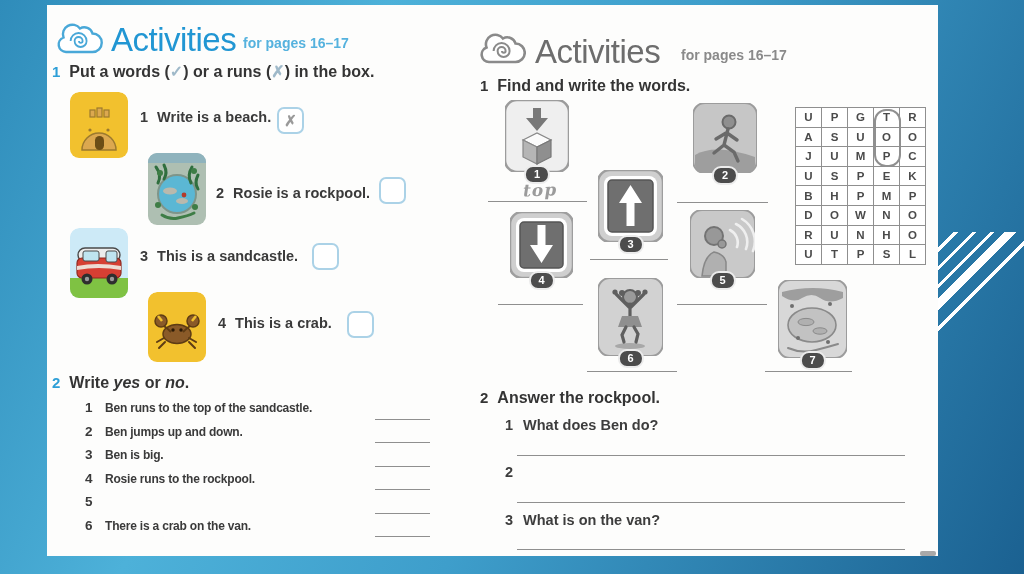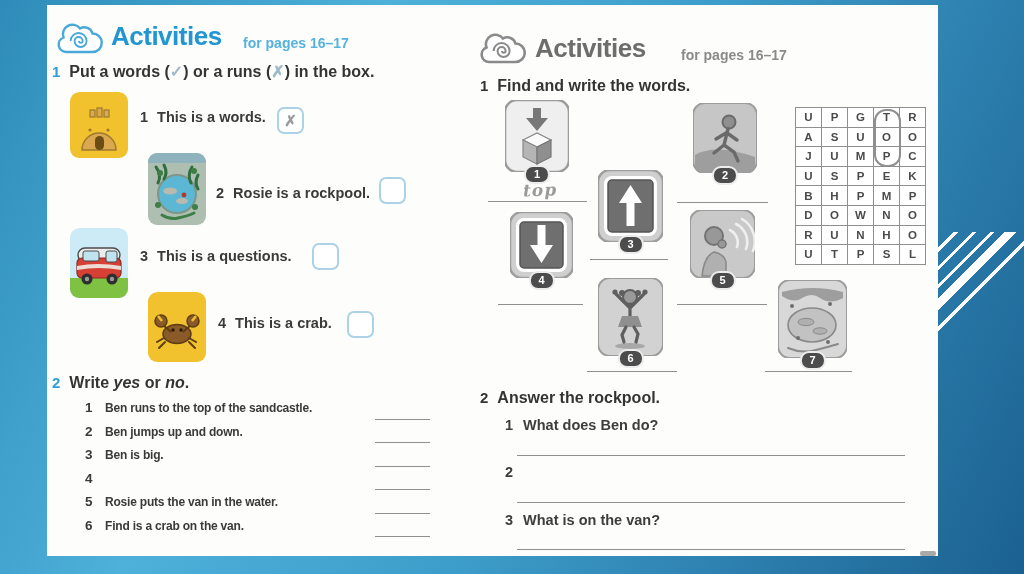--- a/index.html
+++ b/index.html
@@ -15,21 +15,21 @@
     background:linear-gradient(135deg,
       transparent 0 14px,#fff 14px 17px,
       transparent 17px 27px,#fff 27px 30px,
       transparent 30px 40px,#fff 40px 43px,
       transparent 43px 50px,#fff 50px 58px,
       transparent 58px 70px,#fff 70px 73px,
       transparent 73px 120px);
   }
   .slide{left:47px;top:5px;width:891px;height:551px;background:#fdfdfc;}
   
-  .act-title{font-weight:bold;font-size:26px;letter-spacing:-0.5px;}
+  .act-title{font-weight:normal;font-size:33px;letter-spacing:-0.5px;}
   .act-sub{font-weight:bold;font-size:14px;}
   .blue{color:#2196d3;} .blue-lt{color:#55b2de;}
   .gray-ttl{color:#6d6d6d;} .gray-sub{color:#8a8a8a;}
   .h-ex{display:flex;gap:9px;font-weight:bold;font-size:16px;color:#343434;align-items:baseline;}
   .h-ex .n{font-size:15px;}
   .n-blue{color:#2d9fd7;} .n-dark{color:#343434;}
   
   .pic{border-radius:9px;overflow:hidden;}
   .item-label{display:flex;gap:9px;font-weight:bold;font-size:14.5px;color:#3a3a3a;}
   .checkbox{width:23px;height:23px;border:2px solid #abd2e7;border-radius:7px;background:#fff;
@@ -88,21 +88,21 @@
       <rect x="20" y="18" width="5" height="7" fill="#dca84f" stroke="#9c7a2e" stroke-width="1.2"></rect>
       <rect x="27" y="16" width="5" height="9" fill="#dca84f" stroke="#9c7a2e" stroke-width="1.2"></rect>
       <rect x="34" y="18" width="5" height="7" fill="#dca84f" stroke="#9c7a2e" stroke-width="1.2"></rect>
       <rect x="25" y="44" width="9" height="14" rx="4.5" fill="#6b4d16"></rect>
       <circle cx="20" cy="38" r="1.6" fill="#9c7a2e"></circle>
       <circle cx="38" cy="38" r="1.6" fill="#9c7a2e"></circle>
     </svg>
   </div>
   <div class="abs item-label" style="left:93px;top:104px;">
     <span>1</span>
-    <span>This is a words.</span>
+    <span>Write is a beach.</span>
   </div>
   <div class="abs checkbox" style="left:230px;top:102px;">✗</div>
 
   <div class="abs pic" style="left:101px;top:148px;">
     <svg width="58" height="72" viewBox="0 0 58 72">
       <rect width="58" height="72" rx="9" fill="#aebfb2"></rect>
       <rect x="0" y="0" width="58" height="10" fill="#8fb3bd"></rect>
       <ellipse cx="29" cy="41" rx="19" ry="19" fill="#5bb7d4" stroke="#7e958a" stroke-width="2"></ellipse>
       <ellipse cx="22" cy="38" rx="7" ry="3.5" fill="#b9b9ad"></ellipse>
       <ellipse cx="34" cy="48" rx="6" ry="3" fill="#b9b9ad"></ellipse>
@@ -131,21 +131,21 @@
       <rect x="36" y="23" width="11" height="11" rx="2" fill="#bfe4f0" stroke="#4a4a4a" stroke-width="1"></rect>
       <path d="M7 38 q20 -4 44 0 v4 q-22 -4 -44 0 Z" fill="#f0ede6" opacity="0.9"></path>
       <circle cx="17" cy="51" r="5.5" fill="#2e2e2e"></circle>
         <circle cx="17" cy="51" r="2.2" fill="#9a9a9a"></circle>
       <circle cx="42" cy="51" r="5.5" fill="#2e2e2e"></circle>
         <circle cx="42" cy="51" r="2.2" fill="#9a9a9a"></circle>
     </svg>
   </div>
   <div class="abs item-label" style="left:93px;top:243px;">
     <span>3</span>
-    <span>This is a questions.</span>
+    <span>This is a sandcastle.</span>
   </div>
   <div class="abs checkbox" style="left:265px;top:238px;"></div>
 
   <div class="abs pic" style="left:101px;top:287px;">
     <svg width="58" height="70" viewBox="0 0 58 70">
       <rect width="58" height="70" rx="9" fill="#f2c12e"></rect>
       <ellipse cx="29" cy="42" rx="14" ry="9.5" fill="#8a5a28" stroke="#5e3c14" stroke-width="1.5"></ellipse>
       <circle cx="13" cy="29" r="6" fill="#8a5a28" stroke="#5e3c14" stroke-width="1.5"></circle>
       <circle cx="45" cy="29" r="6" fill="#8a5a28" stroke="#5e3c14" stroke-width="1.5"></circle>
       <path d="M10 24 l4 5" stroke="#f2c12e" stroke-width="2.5"></path>
@@ -178,30 +178,30 @@
       <span class="st">Ben jumps up and down.</span>
       <span class="ln"></span>
     </div>
     <div class="stmt">
       <span class="sn">3</span>
       <span class="st">Ben is big.</span>
       <span class="ln"></span>
     </div>
     <div class="stmt">
       <span class="sn">4</span>
+      <span class="st">Rosie runs to the rockpool.</span>
       <span class="ln"></span>
     </div>
     <div class="stmt">
       <span class="sn">5</span>
-      <span class="st">Rosie puts the van in the water.</span>
       <span class="ln"></span>
     </div>
     <div class="stmt">
       <span class="sn">6</span>
-      <span class="st">Find is a crab on the van.</span>
+      <span class="st">There is a crab on the van.</span>
       <span class="ln"></span>
     </div>
   </div>
 
   <div class="abs" style="left:431px;top:25px;width:48px;height:40px;color:#8a8a8a;">
     <svg width="48" height="40" viewBox="0 0 48 40">
       <path d="M11 32 a7.5 7.5 0 0 1 -2.5 -14.5 A9.5 9.5 0 0 1 25 8.5 a8.5 8.5 0 0 1 12.5 5 A7.5 7.5 0 0 1 37.5 32 Z" fill="#fff" stroke="currentColor" stroke-width="2.6"></path>
       <path d="M24 21 a1.8 1.8 0 0 0 3.6 0 a4 4 0 0 0 -8 0 a6 6 0 0 0 12 0 a8 8 0 0 0 -16 0" fill="none" stroke="currentColor" stroke-width="2"></path>
     </svg>
   </div>

